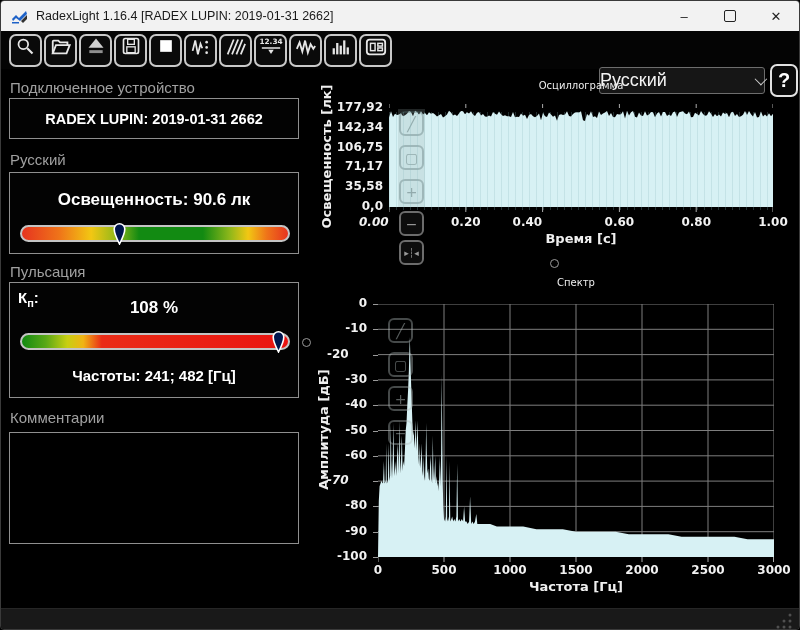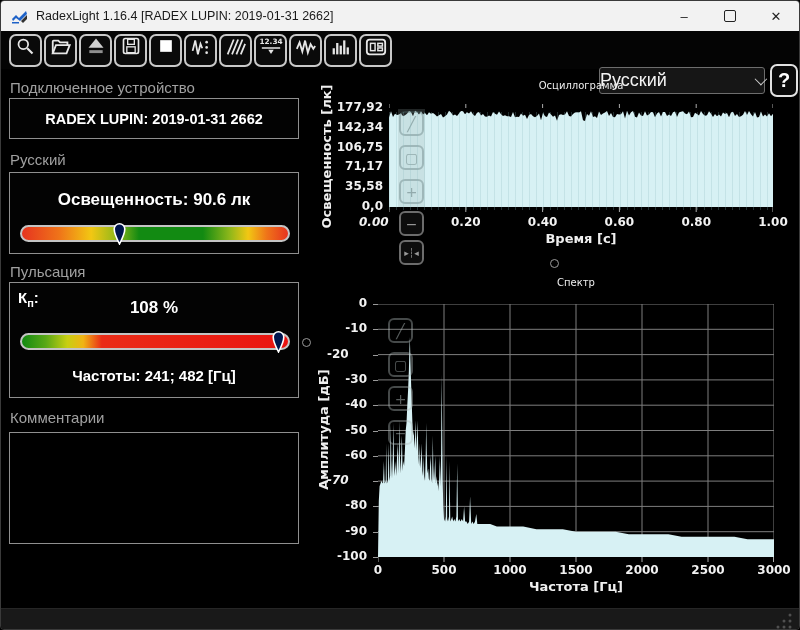--- a/index.html
+++ b/index.html
@@ -276,21 +276,21 @@
   </div>
 
 <div class="ticklab" style="left: 326px; top: 99px; width: 56px; text-align: right;">177,92</div>
     <div class="ticklab" style="left: 326px; top: 118.8px; width: 56px; text-align: right;">142,34</div>
     <div class="ticklab" style="left: 326px; top: 138.6px; width: 56px; text-align: right;">106,75</div>
     <div class="ticklab" style="left: 326px; top: 158.4px; width: 56px; text-align: right;">71,17</div>
     <div class="ticklab" style="left: 326px; top: 178.2px; width: 56px; text-align: right;">35,58</div>
     <div class="ticklab" style="left: 326px; top: 198px; width: 56px; text-align: right;">0,0</div>
     <div class="ticklab" style="left: 358px; top: 214px; width: 60px; text-align: left; font-style: italic;">0.00</div>
     <div class="ticklab" style="left: 434.8px; top: 214px; width: 60px; text-align: center;">0.20</div>
-    <div class="ticklab" style="left: 511.6px; top: 214px; width: 60px; text-align: center;">0.40</div>
+    <div class="ticklab" style="left: 511.6px; top: 214px; width: 60px; ">0.40</div>
     <div class="ticklab" style="left: 588.4px; top: 214px; width: 60px; text-align: center;">0.60</div>
     <div class="ticklab" style="left: 665.2px; top: 214px; width: 60px; text-align: center;">0.80</div>
     <div class="ticklab" style="left: 742px; top: 214px; width: 60px; text-align: center;">1.00</div>
     <div class="ticklab" style="left: 326px; top: 295px; width: 40px; text-align: right;">0</div>
     <div style="position: absolute; left: 372px; top: 303px; width: 5px; height: 1px; background: rgb(154, 154, 154);"></div>
     <div class="ticklab" style="left: 326px; top: 320.3px; width: 40px; text-align: right;">-10</div>
     <div style="position: absolute; left: 372px; top: 328.3px; width: 5px; height: 1px; background: rgb(154, 154, 154);"></div>
     <div class="ticklab" style="left: 326px; top: 345.6px; width: 40px; ">-20</div>
     <div style="position: absolute; left: 372px; top: 353.6px; width: 5px; height: 1px; background: rgb(154, 154, 154);"></div>
     <div class="ticklab" style="left: 326px; top: 370.9px; width: 40px; text-align: right;">-30</div>

